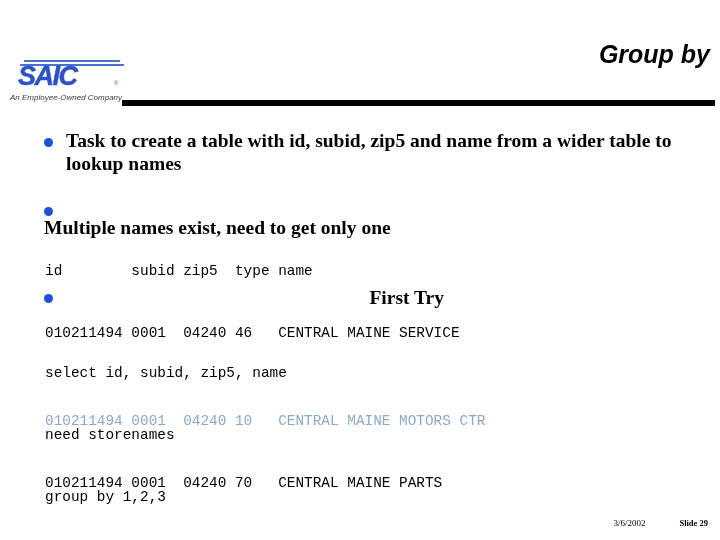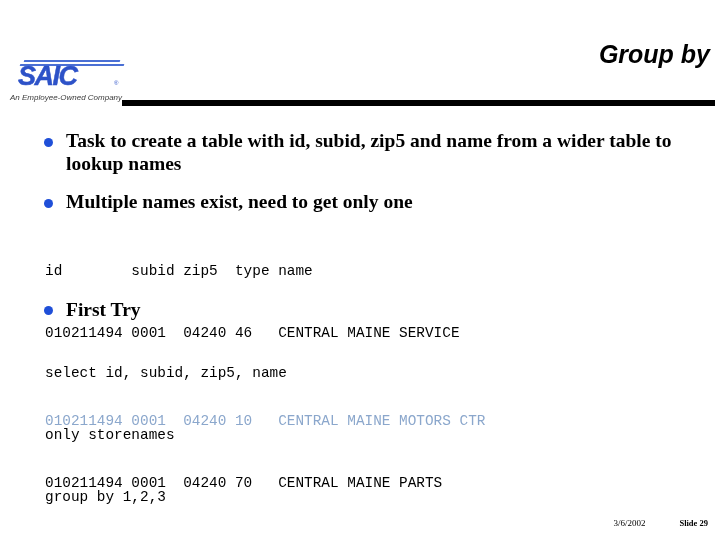--- a/index.html
+++ b/index.html
@@ -111,22 +111,22 @@
   }
   .bullet-text {
     font-family: "Liberation Serif", serif;
     font-weight: bold;
     font-size: 19.5px;
     line-height: 23px;
     color: #000000;
   }
 
   #bullet-1 { left: 44px; top: 129px; width: 640px; }
-  #bullet-2 { left: 44px; top: 190px; width: 640px; }
-  #bullet-3 { left: 44px; top: 298px; width: 400px; }
+  #bullet-2 { left: 44px; top: 198px; width: 640px; flex-direction: column; }
+  #bullet-3 { left: 44px; top: 286px; width: 400px; justify-content: space-between; }
   #bullet-3 .bullet-dot { margin-top: 8px; }
 
   
   .mono-block {
     position: absolute;
     font-family: "Liberation Mono", "DejaVu Sans Mono", monospace;
     font-size: 14.4px;
     line-height: 20.6px;
     color: #000000;
     white-space: pre;
@@ -189,21 +189,21 @@
     <div class="mono-line">010211494 0001  04240 70   CENTRAL MAINE PARTS</div>
   </div>
 
   <div id="bullet-3" class="bullet-row">
     <span class="bullet-dot"></span>
     <span class="bullet-text">First Try</span>
   </div>
 
   <div id="sql-block" class="mono-block">
     <div class="mono-line">select id, subid, zip5, name</div>
-    <div class="mono-line">only storenames</div>
+    <div class="mono-line">need storenames</div>
     <div class="mono-line">group by 1,2,3</div>
     
     
   </div>
 
   <div id="footer">
     <span id="footer-date">3/6/2002</span>
     <span id="footer-slide">Slide 29</span>
   </div>
 

